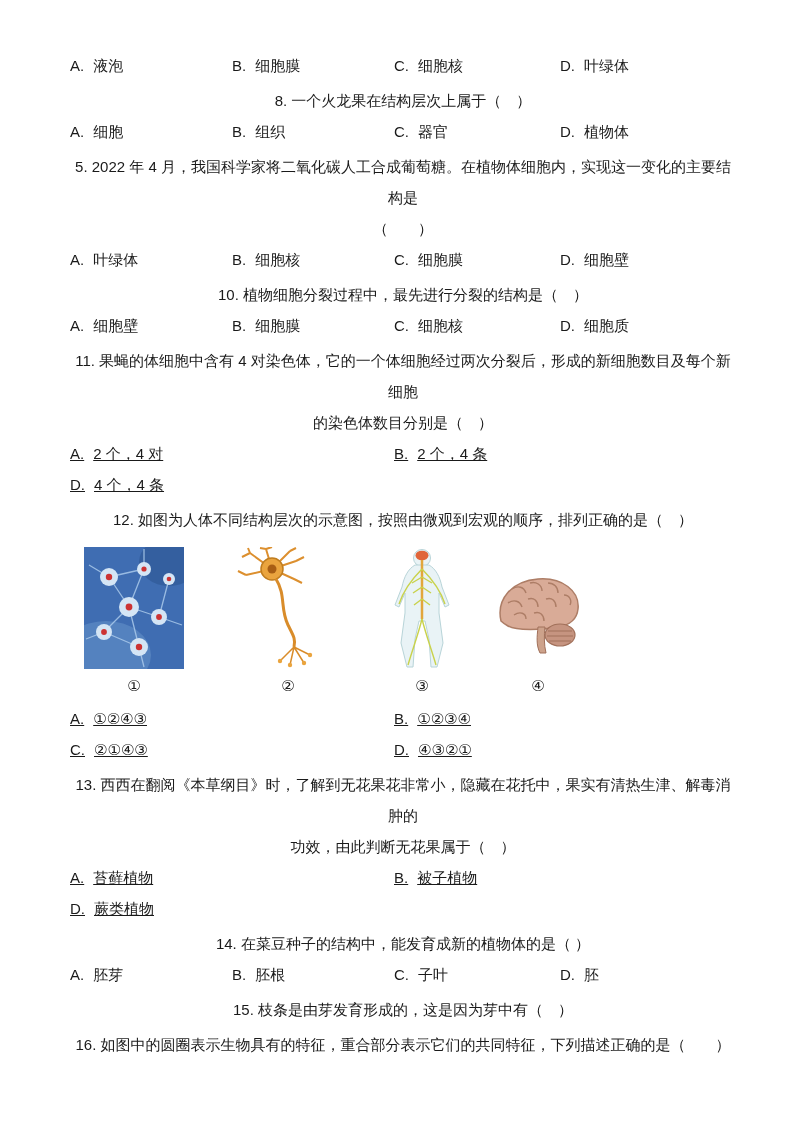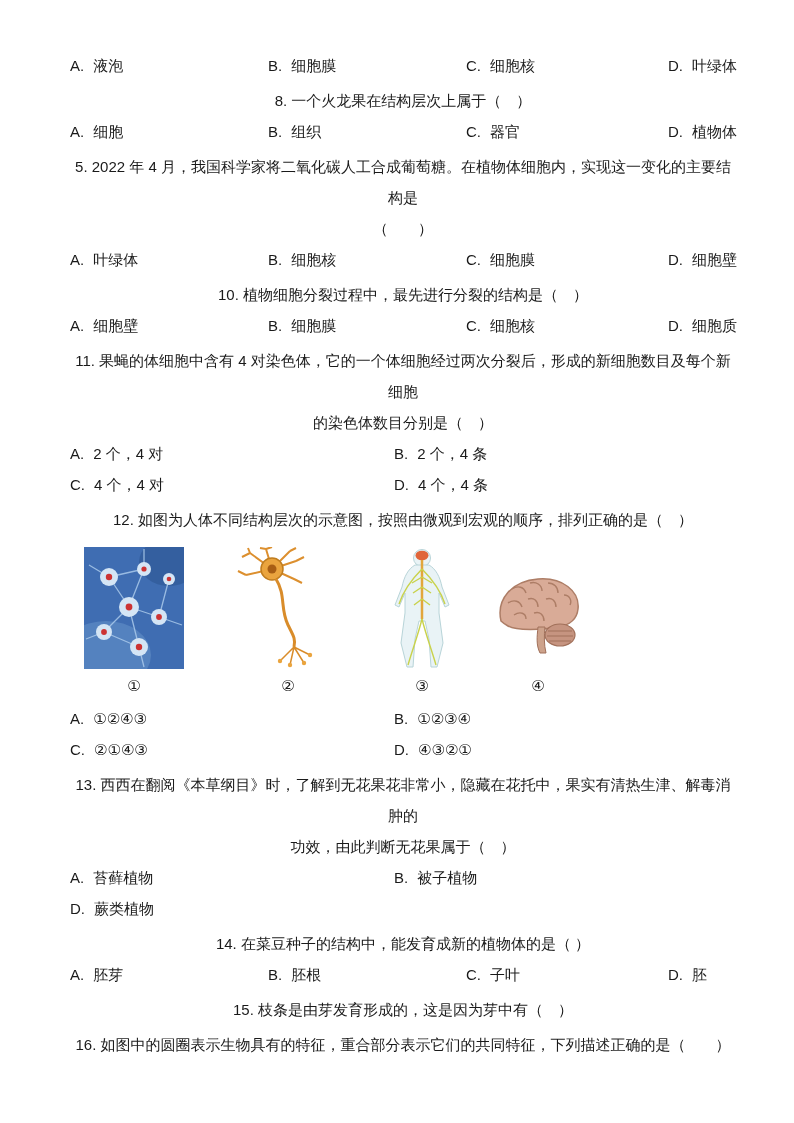--- a/index.html
+++ b/index.html
@@ -21,26 +21,26 @@
   .question { margin: 0 0 4px 0; }
   .q-stem {
     line-height: 31px;
     white-space: pre-wrap;
     text-align: center;
   }
   .opts4 {
     display: grid;
     grid-template-columns: 162px 162px 166px 1fr;
     line-height: 31px;
-    gap: 36px;
   }
   .opts2 {
     display: grid;
     grid-template-columns: 324px 1fr;
     line-height: 31px;
+    text-decoration: underline;
   }
   .opt { white-space: pre; }
   .olabel { margin-left: 9px; }
   .figs {
     display: flex;
     align-items: flex-start;
     margin: 12px 0 4px 14px;
   }
   .fig {
     display: flex;
@@ -92,21 +92,20 @@
         <span class="opt"><span class="letter">C.</span><span class="olabel">细胞核</span></span>
         <span class="opt"><span class="letter">D.</span><span class="olabel">细胞质</span></span>
       </div>
     </section>
     <section class="question">
       <div class="q-stem">11. 果蝇的体细胞中含有 4 对染色体，它的一个体细胞经过两次分裂后，形成的新细胞数目及每个新细胞
 的染色体数目分别是（　）</div>
       <div class="opts2">
         <span class="opt"><span class="letter">A.</span><span class="olabel">2 个，4 对</span></span>
         <span class="opt"><span class="letter">B.</span><span class="olabel">2 个，4 条</span></span>
-        <span class="opt"><span class="letter">C.</span><span class="olabel">4 个，4 对</span></span>
         <span class="opt"><span class="letter">D.</span><span class="olabel">4 个，4 条</span></span>
       </div>
     </section>
     <section class="question">
       <div class="q-stem">12. 如图为人体不同结构层次的示意图，按照由微观到宏观的顺序，排列正确的是（　）</div>
       <div id="figure-panel" class="figs">
 
   <figure class="fig fig1" style="margin:0 48px 0 0;">
     <svg width="100" height="122" viewBox="0 0 100 122">
       <rect width="100" height="122" fill="#3f6db2"></rect>

